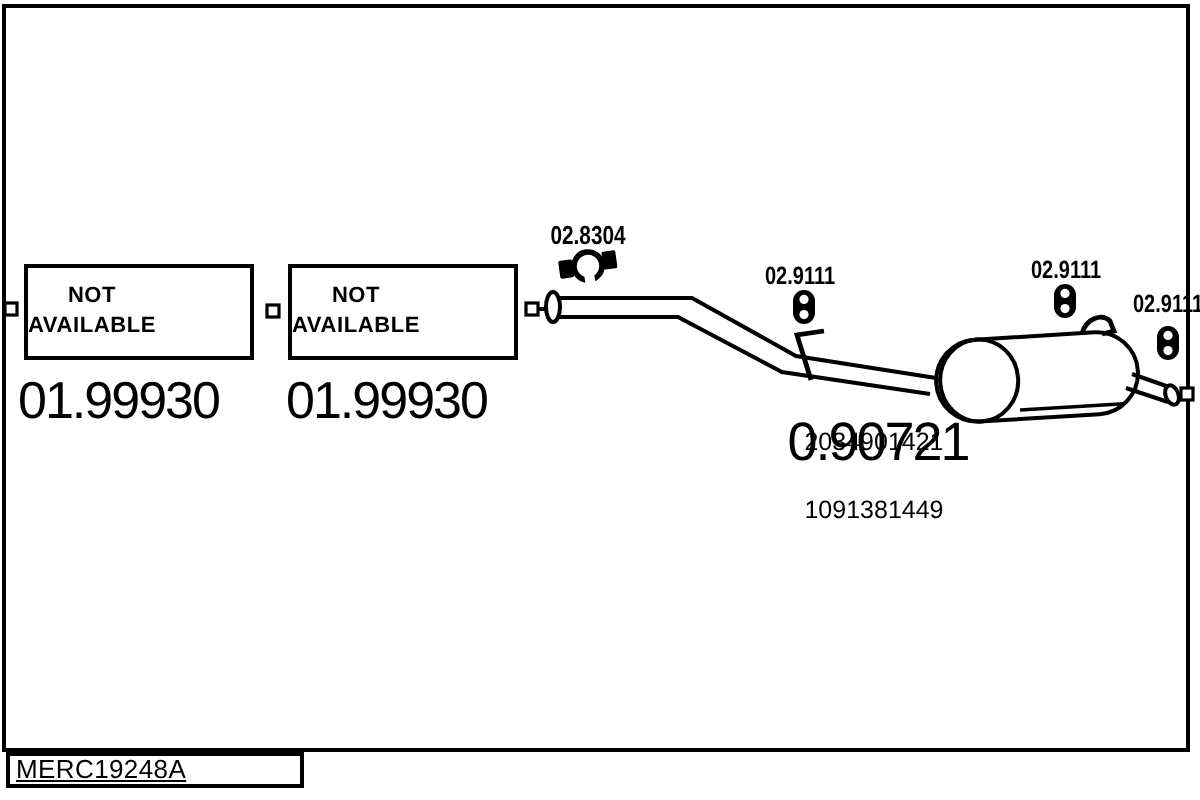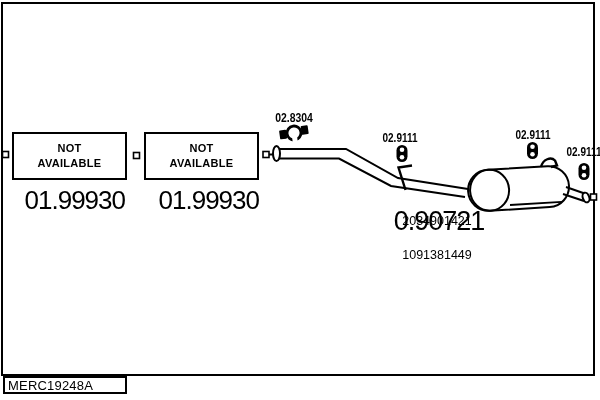--- a/index.html
+++ b/index.html
@@ -6,49 +6,49 @@
   .stage{
     position:relative;width:600px;height:400px;background:#fff;
     overflow:hidden;font-family:"Liberation Sans",sans-serif;color:#000;
   }
   .frame{
     position:absolute;left:1px;top:2px;width:594px;height:374px;
     border:2px solid #000;box-sizing:border-box;background:transparent;
   }
   .na-box{
     position:absolute;top:132px;width:115px;height:48px;border:2px solid #000;
-    box-sizing:border-box;display:flex;align-items:center;justify-content:center;
+    box-sizing:border-box;display:flex;align-items:center;
     background:#fff;
   }
   .na-box .status{
     font-weight:700;font-size:11px;line-height:15px;text-align:center;
     white-space:pre-line;letter-spacing:0.3px;
   }
   .bignum{
-    position:absolute;width:116px;text-align:right;
+    position:absolute;width:116px;text-align:left;
     font-size:26px;font-weight:400;letter-spacing:-1px;white-space:nowrap;
   }
   .plbl{
     position:absolute;width:60px;text-align:center;font-weight:700;
     font-size:12.5px;white-space:nowrap;transform:scaleX(0.8);
     transform-origin:center;letter-spacing:0;
   }
   .plbl.clamp{font-size:13px;}
   .silnum{
     position:absolute;left:379px;top:206px;width:120px;text-align:center;
     font-size:27px;font-weight:400;letter-spacing:-1px;white-space:nowrap;
   }
   .oem{
     position:absolute;left:377px;width:120px;text-align:center;
     font-size:12.5px;font-weight:400;white-space:nowrap;
   }
   .code-box{
-    position:absolute;left:3px;top:376px;width:124px;height:18px;
+    position:absolute;left:3px;top:376px;width:149px;height:18px;
     border:2px solid #000;box-sizing:border-box;background:#fff;
-    display:flex;align-items:center;
+    display:flex;align-items:flex-end;text-decoration:underline;
   }
   .code-box .code{font-size:13px;padding-left:3px;letter-spacing:0.2px;white-space:nowrap;}
   svg.draw{position:absolute;left:0;top:0;}
 </style>
 </head>
 <body>
 
 <div class="stage">
 
   <div class="frame"></div>

